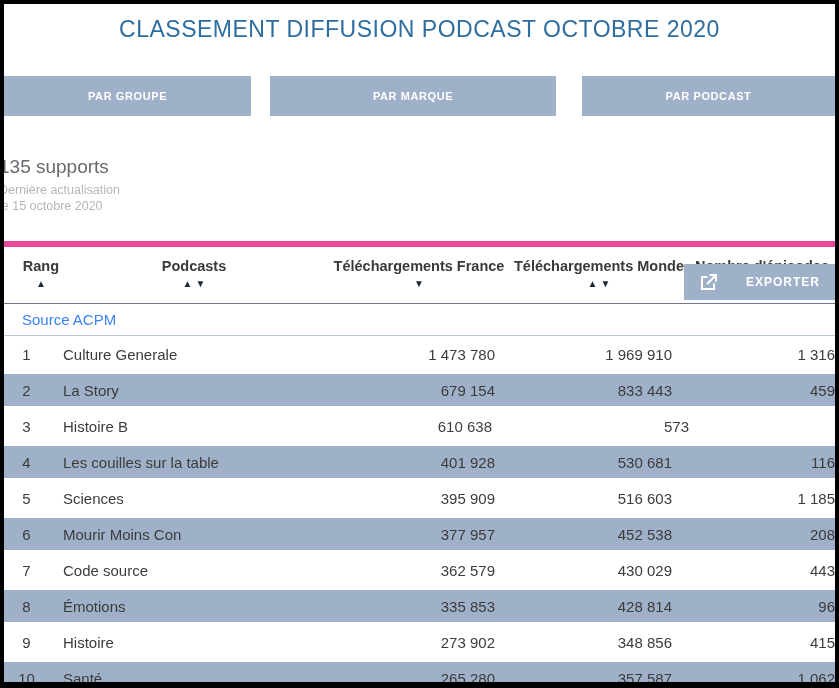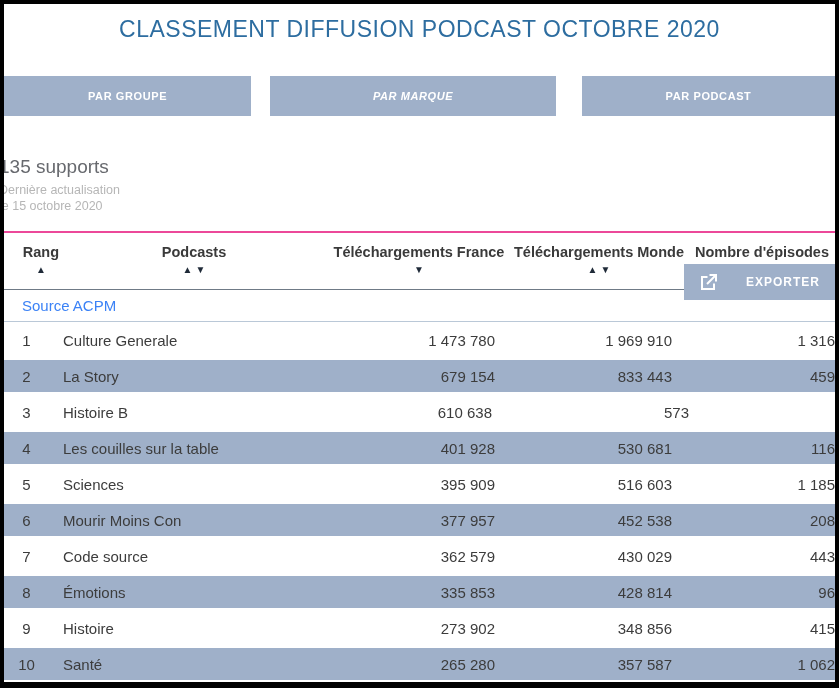--- a/index.html
+++ b/index.html
@@ -32,28 +32,28 @@
     background:#9fb0c9;
     color:#fff;
     font-size:11px;
     font-weight:bold;
     letter-spacing:0.6px;
     display:flex; align-items:center; justify-content:center;
     cursor:pointer;
     border:none;
   }
   .tab-1 { width:255px; }
-  .tab-2 { width:295px; margin-left:19px;font-style:italic; }
+  .tab-2 { width:295px; margin-left:19px; }
   .tab-3 { width:261px; margin-left:26px; }
 
   
   .info {
     position:relative;
-    height:117px;
-    border-bottom:2px solid #ec4899;
+    height:131px;
+    border-bottom:6px solid #ec4899;
   }
   .supports-block { padding-top:40px; margin-left:-5px; }
   .supports-count { font-size:19px; color:#67696e; }
   .updated { font-size:12.5px; color:#b6b6b6; line-height:16px; margin-top:4px; }
 
   .export-btn {
     position:absolute;
     top:148px; right:0;
     width:151px; height:36px;
     background:#9fb0c9;

